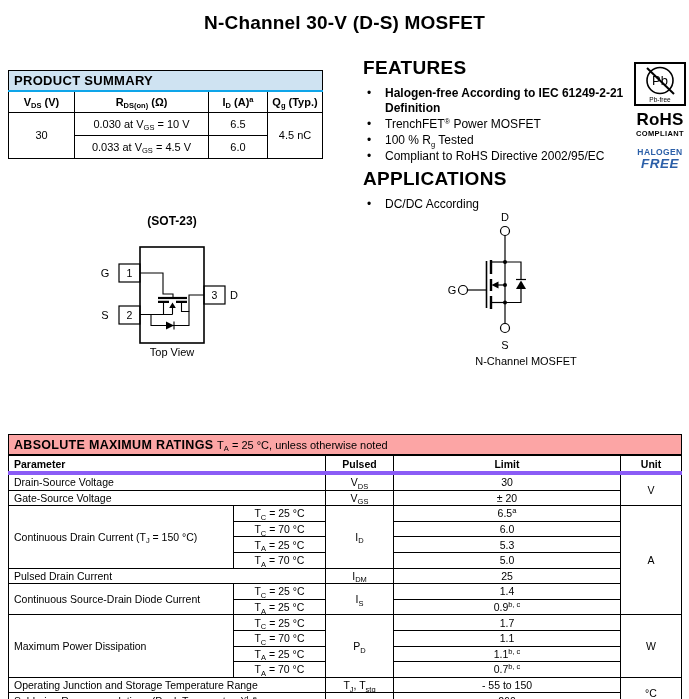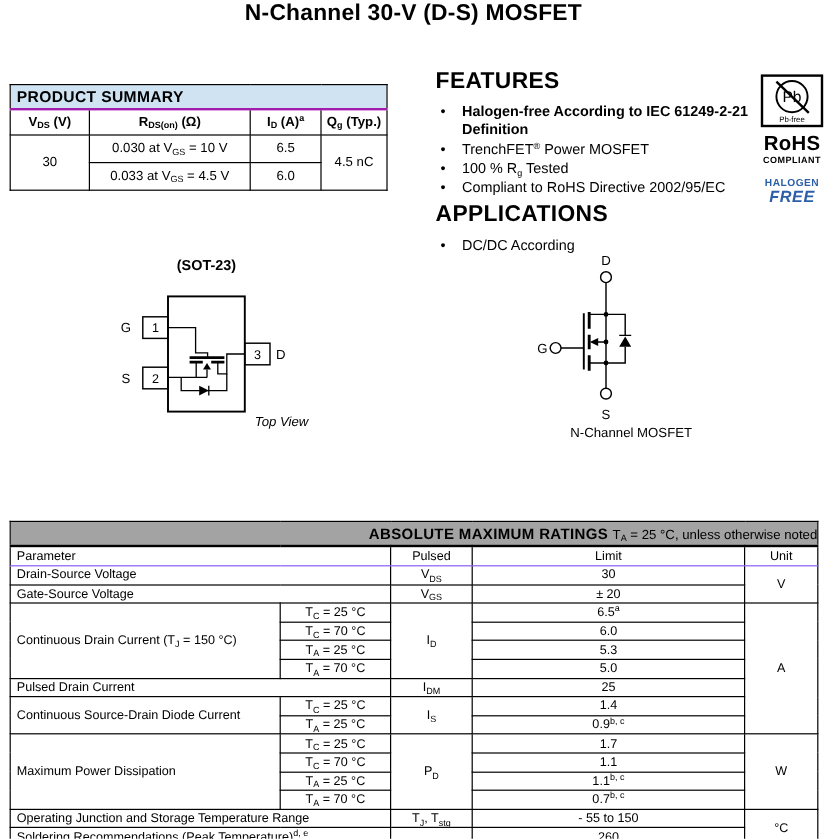--- a/index.html
+++ b/index.html
@@ -1,34 +1,34 @@
 <!DOCTYPE html>
 <html><head>
 <meta charset="utf-8">
 <style>
   html,body { margin:0; padding:0; }
   body {
     width:689px; height:699px; position:relative; background:#fff;
     font-family:"Liberation Sans", sans-serif; color:#000; overflow:hidden;
   }
   .page-title {
-    position:absolute; top:1px; left:0; width:689px; text-align:center;
+    position:absolute; top:12px; left:0; width:689px; text-align:center;
     font-size:19px; font-weight:bold; letter-spacing:.2px;
   }
   sub, sup { font-size:7.5px; line-height:0; }
   sub { vertical-align:baseline; position:relative; top:2.5px; }
   sup { vertical-align:baseline; position:relative; top:-4px; }
 
   
   table { border-collapse:collapse; table-layout:fixed; }
   td { border:1px solid #000; text-align:center; padding:0; overflow:hidden; }
   .ps-table { position:absolute; left:8px; top:70px; width:314px; font-size:11px; }
   .ps-table .tbl-title {
     background:#cfe3f2; text-align:left; padding-left:5px; height:19px;
-    font-size:13px; font-weight:bold; letter-spacing:.3px; border-bottom:2px solid #a21caf;
+    font-size:13px; font-weight:bold; letter-spacing:.3px; border-bottom:2px solid #0ea5e9;
   }
   .ps-table .hdr { font-weight:bold; height:21px;padding-left:22px; }
   .ps-table .cell { height:22px; }
 
   
   .features-block { position:absolute; left:363px; top:57px; width:272px; }
   .sec-heading { font-size:19px; font-weight:bold; letter-spacing:.3px; margin:0 0 7px 0; }
   .blist { list-style:none; margin:0 0 0 0; padding:0; }
   .blist li { display:flex; font-size:12px; line-height:15px; margin-bottom:1px; }
   .blist .bul { width:18px; padding-left:4px; flex:none; }
@@ -41,34 +41,34 @@
   .pb-box { width:48px; height:40px; border:2px solid #000; margin:0 auto; }
   .rohs { font-size:17px; font-weight:bold; line-height:18px; margin-top:5px; letter-spacing:.2px; }
   .compliant { font-size:7.5px; font-weight:bold; line-height:9px; letter-spacing:.4px; }
   .halogen { font-size:8.5px; font-weight:bold; line-height:10px; margin-top:9px; color:#2b5fa8; letter-spacing:.4px; }
   .free { font-size:13.5px; font-weight:bold; font-style:italic; line-height:14px; color:#2b5fa8; letter-spacing:.5px; }
 
   
   .pkg-block { position:absolute; left:87px; top:215px; width:170px; height:150px; }
   .pkg-title { text-align:center; font-size:12px; font-weight:bold; line-height:13px; }
   .pkg-svg { position:absolute; left:0; top:0; }
-  .pkg-caption { position:absolute; top:131px; left:0; width:170px; text-align:right; font-size:11px;font-style:italic; }
+  .pkg-caption { position:absolute; top:131px; left:0; width:170px; text-align:center; font-size:11px; }
   .sym-block { position:absolute; left:440px; top:205px; width:140px; height:168px; }
   .sym-caption { position:absolute; top:150px; left:16px; width:140px; text-align:center; font-size:11px; }
   .diag-text { font-family:"Liberation Sans", sans-serif; }
 
   
   .am-table { position:absolute; left:8px; top:434px; width:673px; font-size:10.5px; }
   .am-table .tbl-title {
-    background:#a3a3a3; text-align:right; padding-left:5px; height:19px;
+    background:#fca5a5; text-align:left; padding-left:5px; height:19px;
     border-bottom:2px solid #000;
   }
   .am-table .tbl-title .t1 { font-size:12.5px; font-weight:bold; letter-spacing:.3px; }
   .am-table .tbl-title .t2 { font-size:11px; }
-  .am-table .hdr td { font-weight:normal; height:15px; border-bottom:1px solid #8b5cf6; }
+  .am-table .hdr td { font-weight:bold; height:15px; border-bottom:4px solid #8b5cf6; }
   .am-table .hdr .pl, .am-table .param { text-align:left; padding-left:5px; }
   .am-table tr.r td { height:14.6px; }
 </style>
 </head>
 <body>
 
 <div class="page-title">N-Channel 30-V (D-S) MOSFET</div>
 
 <table class="ps-table">
   <colgroup>

